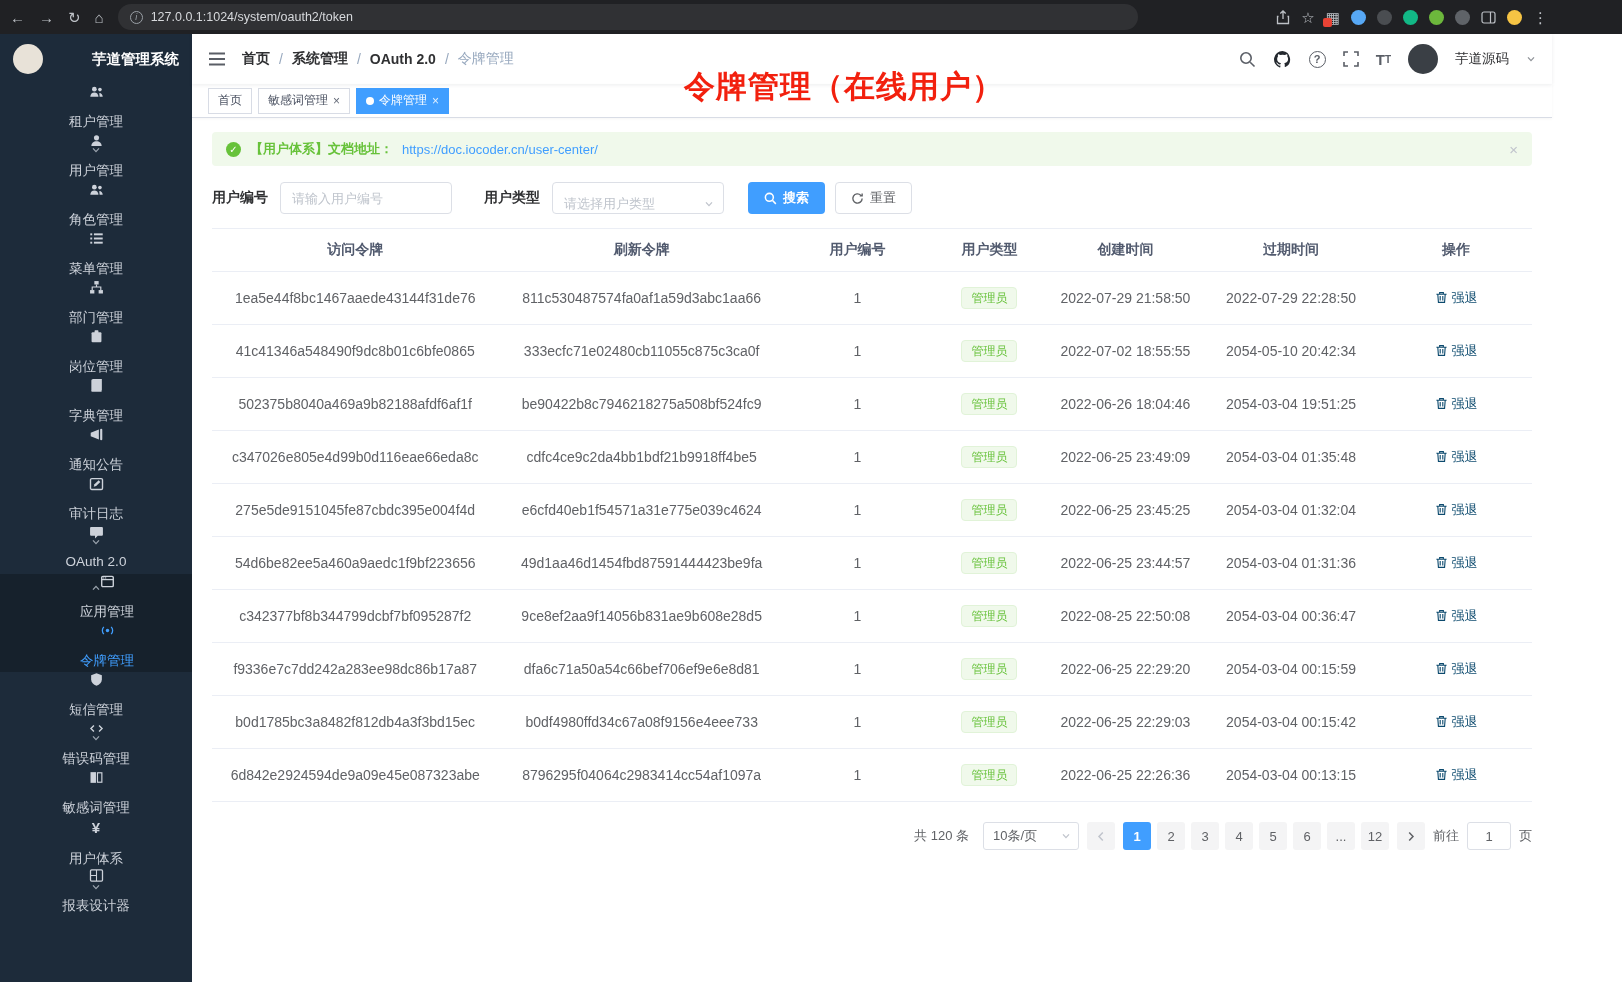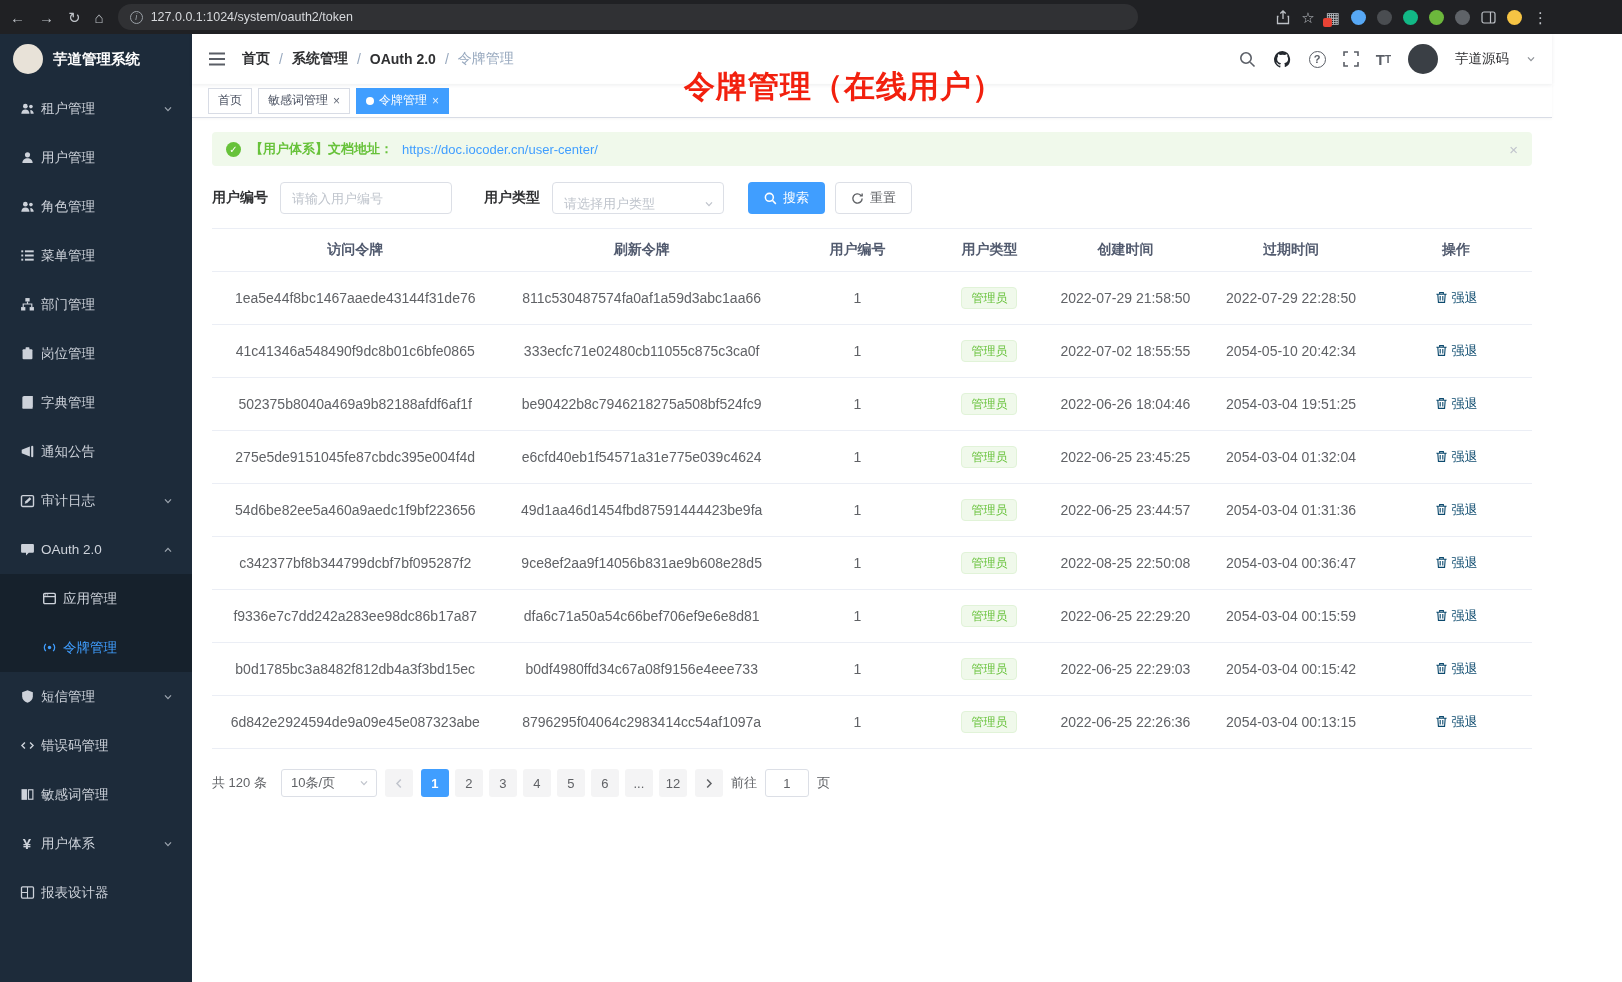--- a/index.html
+++ b/index.html
@@ -19,26 +19,26 @@
   .ext { position:relative; }
   .red-badge { position:absolute; left:-3px; bottom:-2px; width:9px; height:9px; background:#e94335; border-radius:2px; }
   .dot-ico { width:15px; height:15px; border-radius:50%; display:inline-block; }
   .dot-blue{background:#57a8f5;} .dot-dark{background:#4a4d51;} .dot-green{background:#12b886;}
   .dot-lgreen{background:#6cb73c;} .dot-slate{background:#5f6368;} .dot-yellow{background:#f6c444;}
 
   
   .app { display:flex; height:948px; width:1552px; }
 
   .sidebar { width:192px; background:#1d2b3a; flex-shrink:0; display:flex; flex-direction:column; }
-  .logo-row { height:50px; display:flex; align-items:center; gap:10px; padding:0 13px; }
+  .logo-row { height:50px; display:flex; align-items:center; gap:10px; padding:0 13px;justify-content:space-between; }
   .logo-avatar { width:30px; height:30px; border-radius:50%; background:#e8e2d8; flex-shrink:0; }
   .logo-title { color:#fff; font-size:14.5px; font-weight:700; white-space:nowrap; }
   .menu { flex:1; overflow:hidden; }
-  .menu-item { height:49px; display:flex; align-items:center; gap:6px; padding:0 19px;
-    color:#cdd2da; font-size:13.5px; cursor:pointer; }
+  .menu-item { height:49px; display:flex; align-items:center; gap:14px; padding:0 19px;
+    color:#cdd2da; font-size:13.5px; cursor:pointer;flex-direction:column; }
   .menu-item.sub { background:#16212c; padding-left:41px; }
   .menu-item.active { color:#409eff; }
   .mi-icon { width:16px; display:inline-flex; justify-content:center; color:inherit; }
   .mi-icon svg { display:block; }
   .yen { font-size:15px; font-weight:700; }
   .mi-label { flex:1; white-space:nowrap; }
   .mi-chev { color:#9aa3ad; display:inline-flex; }
   .mi-chev.up { transform:rotate(180deg); }
 
   .main { flex:1; display:flex; flex-direction:column; background:#fff; min-width:0; }
@@ -89,35 +89,35 @@
     font-family:"Liberation Sans","DejaVu Sans",sans-serif; }
   .f-input::placeholder { color:#bfc4cc; }
   .f-select { width:172px; height:32px; border:1px solid #dcdfe6; border-radius:4px;
     padding:12px 9px 0 11px; font-size:13px; color:#bfc4cc; display:flex; align-items:center;
     justify-content:space-between; cursor:pointer; }
   .sel-caret { color:#c0c4cc; display:inline-flex; }
   .gap { width:12px; }
   .btn { height:32px; border-radius:4px; font-size:13px; display:inline-flex; align-items:center;
     gap:6px; padding:0 15px; cursor:pointer; border:1px solid transparent;
     font-family:"Liberation Sans","DejaVu Sans",sans-serif; }
-  .btn-primary { background:#409eff; color:#fff; margin-left:14px; }
+  .btn-primary { background:#409eff; color:#fff; margin-left:14px;font-weight:bold; }
   .btn-plain { background:#fff; border-color:#dcdfe6; color:#606266; }
 
   
   table { width:100%; border-collapse:collapse; margin-top:14px; table-layout:fixed; }
   th { font-size:14px; font-weight:700; color:#515a6e; padding:12px 4px;
     border-top:1px solid #ebeef5; border-bottom:1px solid #ebeef5; text-align:center; }
   td { font-size:14px; color:#606266; padding:15px 4px; text-align:center;
     border-bottom:1px solid #ebeef5; white-space:nowrap; overflow:hidden; }
   .tag-success { display:inline-block; background:#f0f9eb; border:1px solid #e1f3d8;
     color:#67c23a; font-size:12px; border-radius:4px; padding:2px 9px; line-height:16px; }
   .link-danger { color:#0c4a6e; font-size:13px; display:inline-flex; align-items:center; gap:4px; cursor:pointer; }
 
   
-  .pagination { margin-top:20px; display:flex; align-items:center; justify-content:flex-start; gap:8px;
+  .pagination { margin-top:20px; display:flex; align-items:center; justify-content:flex-end; gap:8px;
     font-size:13px; color:#606266; padding-bottom:20px; }
   .pg-total { margin-right:6px; }
   .pg-size { width:96px; height:28px; border:1px solid #dcdfe6; border-radius:3px;
     display:flex; align-items:center; justify-content:space-between; padding:0 7px 0 9px;
     color:#606266; cursor:pointer; }
   .pg-btn { min-width:28px; height:28px; border:none; background:#f4f4f5; border-radius:3px;
     color:#606266; font-size:13px; cursor:pointer; display:inline-flex; align-items:center;
     justify-content:center; font-family:"Liberation Sans","DejaVu Sans",sans-serif; }
   .pg-btn.active { background:#409eff; color:#fff; font-weight:700; }
   .pg-btn.nav { color:#c0c4cc; }
@@ -521,20 +521,34 @@
               <td>2022-06-26 18:04:46</td>
               <td>2054-03-04 19:51:25</td>
               <td><a class="link-danger">
                   <svg width="13" height="13" viewBox="0 0 14 14" fill="none" stroke="currentColor" stroke-width="1.2">
                     <path d="M1.5 3.5h11M5 3.5V1.8h4v1.7M3 3.5l.7 8.7h6.6l.7-8.7M5.6 5.5v4.7M8.4 5.5v4.7"></path>
                   </svg>
                   <span>强退</span>
                 </a></td>
             </tr>
             <tr>
+              <td>c347026e805e4d99b0d116eae66eda8c</td>
+              <td>cdfc4ce9c2da4bb1bdf21b9918ff4be5</td>
+              <td>1</td>
+              <td><span class="tag-success">管理员</span></td>
+              <td>2022-06-25 23:49:09</td>
+              <td>2054-03-04 01:35:48</td>
+              <td><a class="link-danger">
+                  <svg width="13" height="13" viewBox="0 0 14 14" fill="none" stroke="currentColor" stroke-width="1.2">
+                    <path d="M1.5 3.5h11M5 3.5V1.8h4v1.7M3 3.5l.7 8.7h6.6l.7-8.7M5.6 5.5v4.7M8.4 5.5v4.7"></path>
+                  </svg>
+                  <span>强退</span>
+                </a></td>
+            </tr>
+            <tr>
               <td>275e5de9151045fe87cbdc395e004f4d</td>
               <td>e6cfd40eb1f54571a31e775e039c4624</td>
               <td>1</td>
               <td><span class="tag-success">管理员</span></td>
               <td>2022-06-25 23:45:25</td>
               <td>2054-03-04 01:32:04</td>
               <td><a class="link-danger">
                   <svg width="13" height="13" viewBox="0 0 14 14" fill="none" stroke="currentColor" stroke-width="1.2">
                     <path d="M1.5 3.5h11M5 3.5V1.8h4v1.7M3 3.5l.7 8.7h6.6l.7-8.7M5.6 5.5v4.7M8.4 5.5v4.7"></path>
                   </svg>

